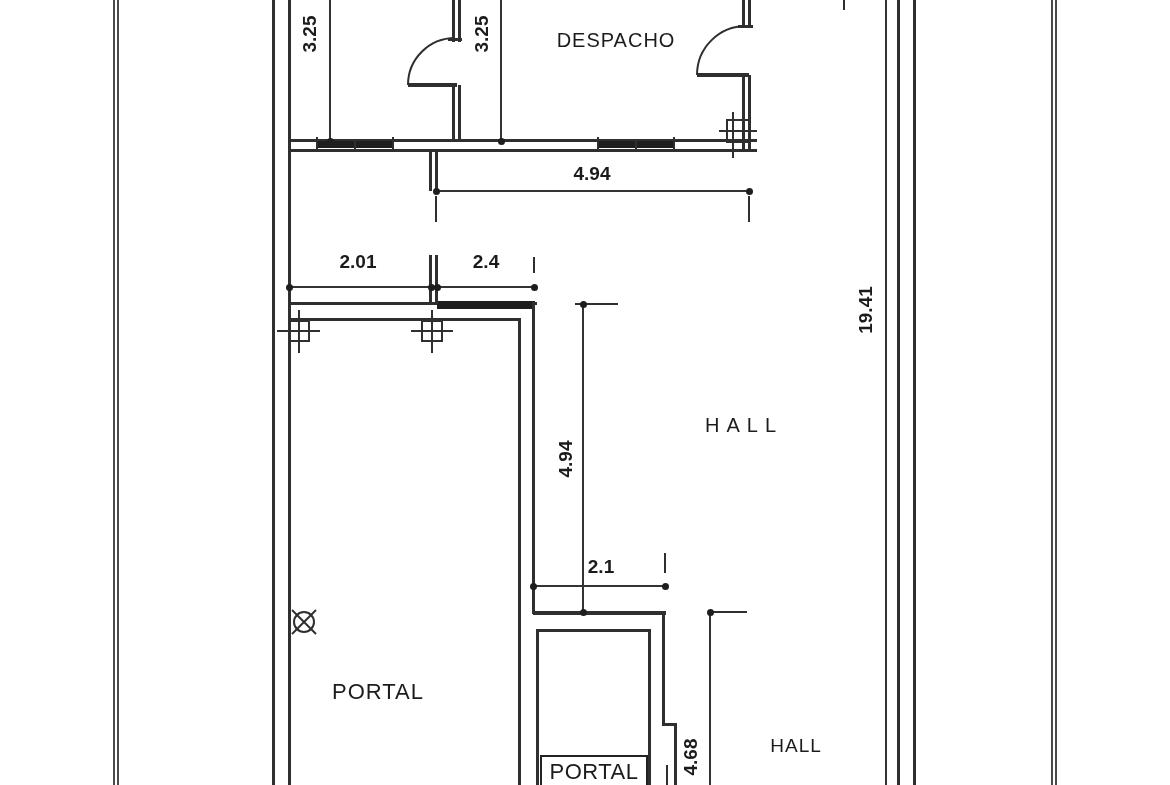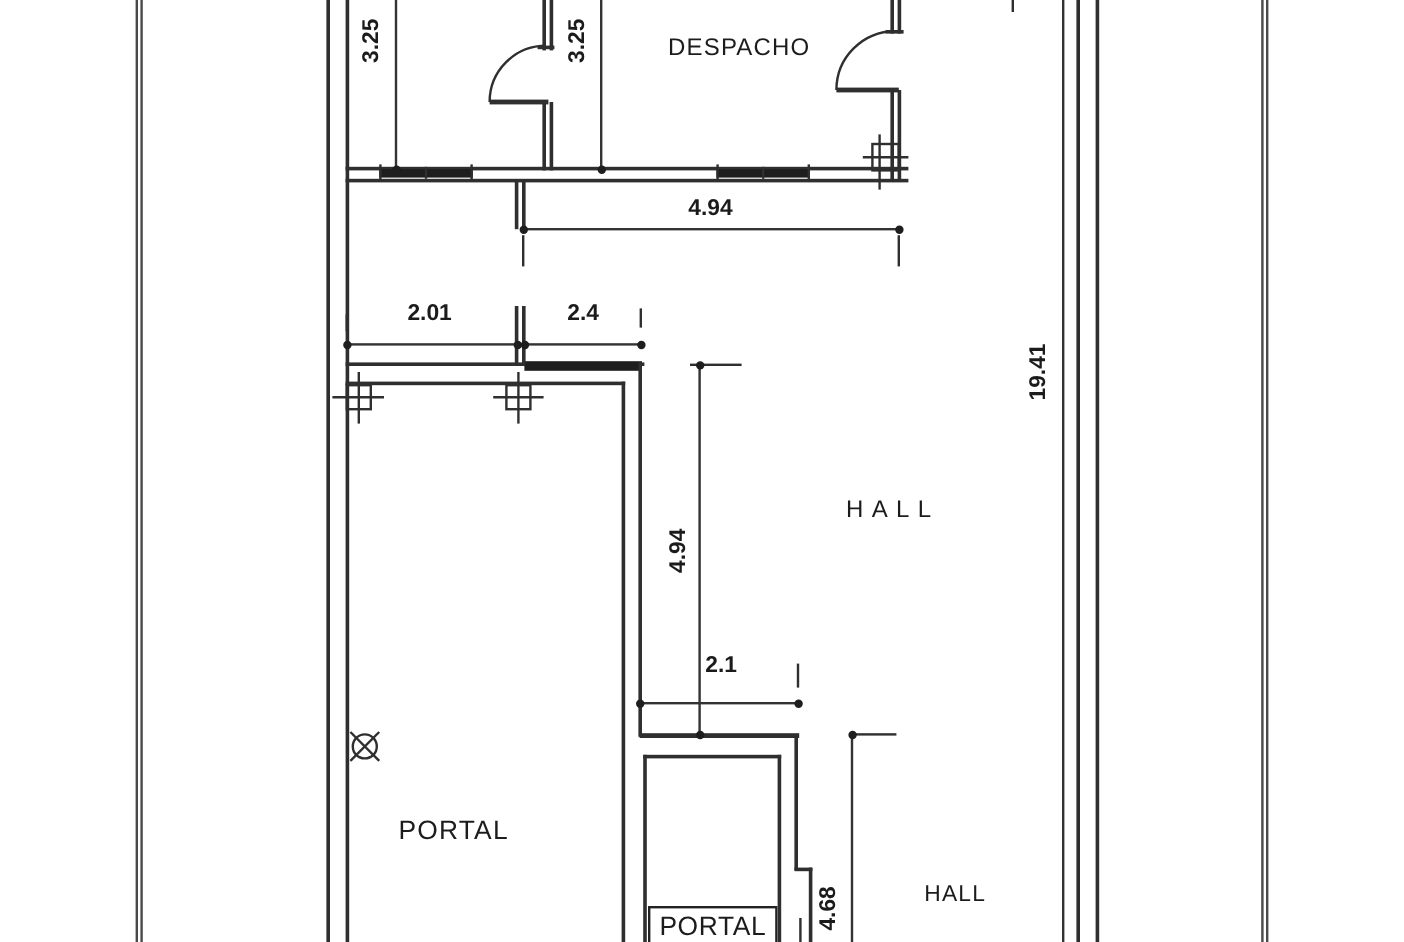--- a/index.html
+++ b/index.html
@@ -151,21 +151,21 @@
     </g>
   </svg>
 
   <div class="dim vdim" style="left:284px;top:23px;width:52px;height:22px">3.25</div>
   <div class="dim vdim" style="left:456px;top:23px;width:52px;height:22px">3.25</div>
   <div class="dim" style="left:562px;top:163px;width:60px;height:22px">4.94</div>
   <div class="dim" style="left:328px;top:251px;width:60px;height:22px">2.01</div>
   <div class="dim" style="left:461px;top:251px;width:50px;height:22px">2.4</div>
   <div class="dim vdim" style="left:839px;top:299px;width:54px;height:22px">19.41</div>
   <div class="dim vdim" style="left:540px;top:448px;width:52px;height:22px">4.94</div>
-  <div class="dim" style="left:571px;top:544px;width:60px;height:22px">2.1</div>
+  <div class="dim" style="left:571px;top:556px;width:60px;height:22px">2.1</div>
   <div class="dim vdim" style="left:665px;top:746px;width:52px;height:22px">4.68</div>
 
   <div class="room" style="left:566px;top:28px;width:100px;height:24px">DESPACHO</div>
   <div class="room" style="left:697px;top:413px;width:80px;height:24px;letter-spacing:7px;padding-left:7px">HALL</div>
   <div class="room" style="left:333px;top:680px;width:90px;height:24px;font-size:22px">PORTAL</div>
   <div class="room" style="left:771px;top:734px;width:50px;height:24px;font-size:19px">HALL</div>
   <div class="portal-box" style="left:540px;top:755px;width:104px;height:45px">
     <div class="room" style="position:static;font-size:22px;letter-spacing:0.5px;margin-top:2px">PORTAL</div>
   </div>
 

